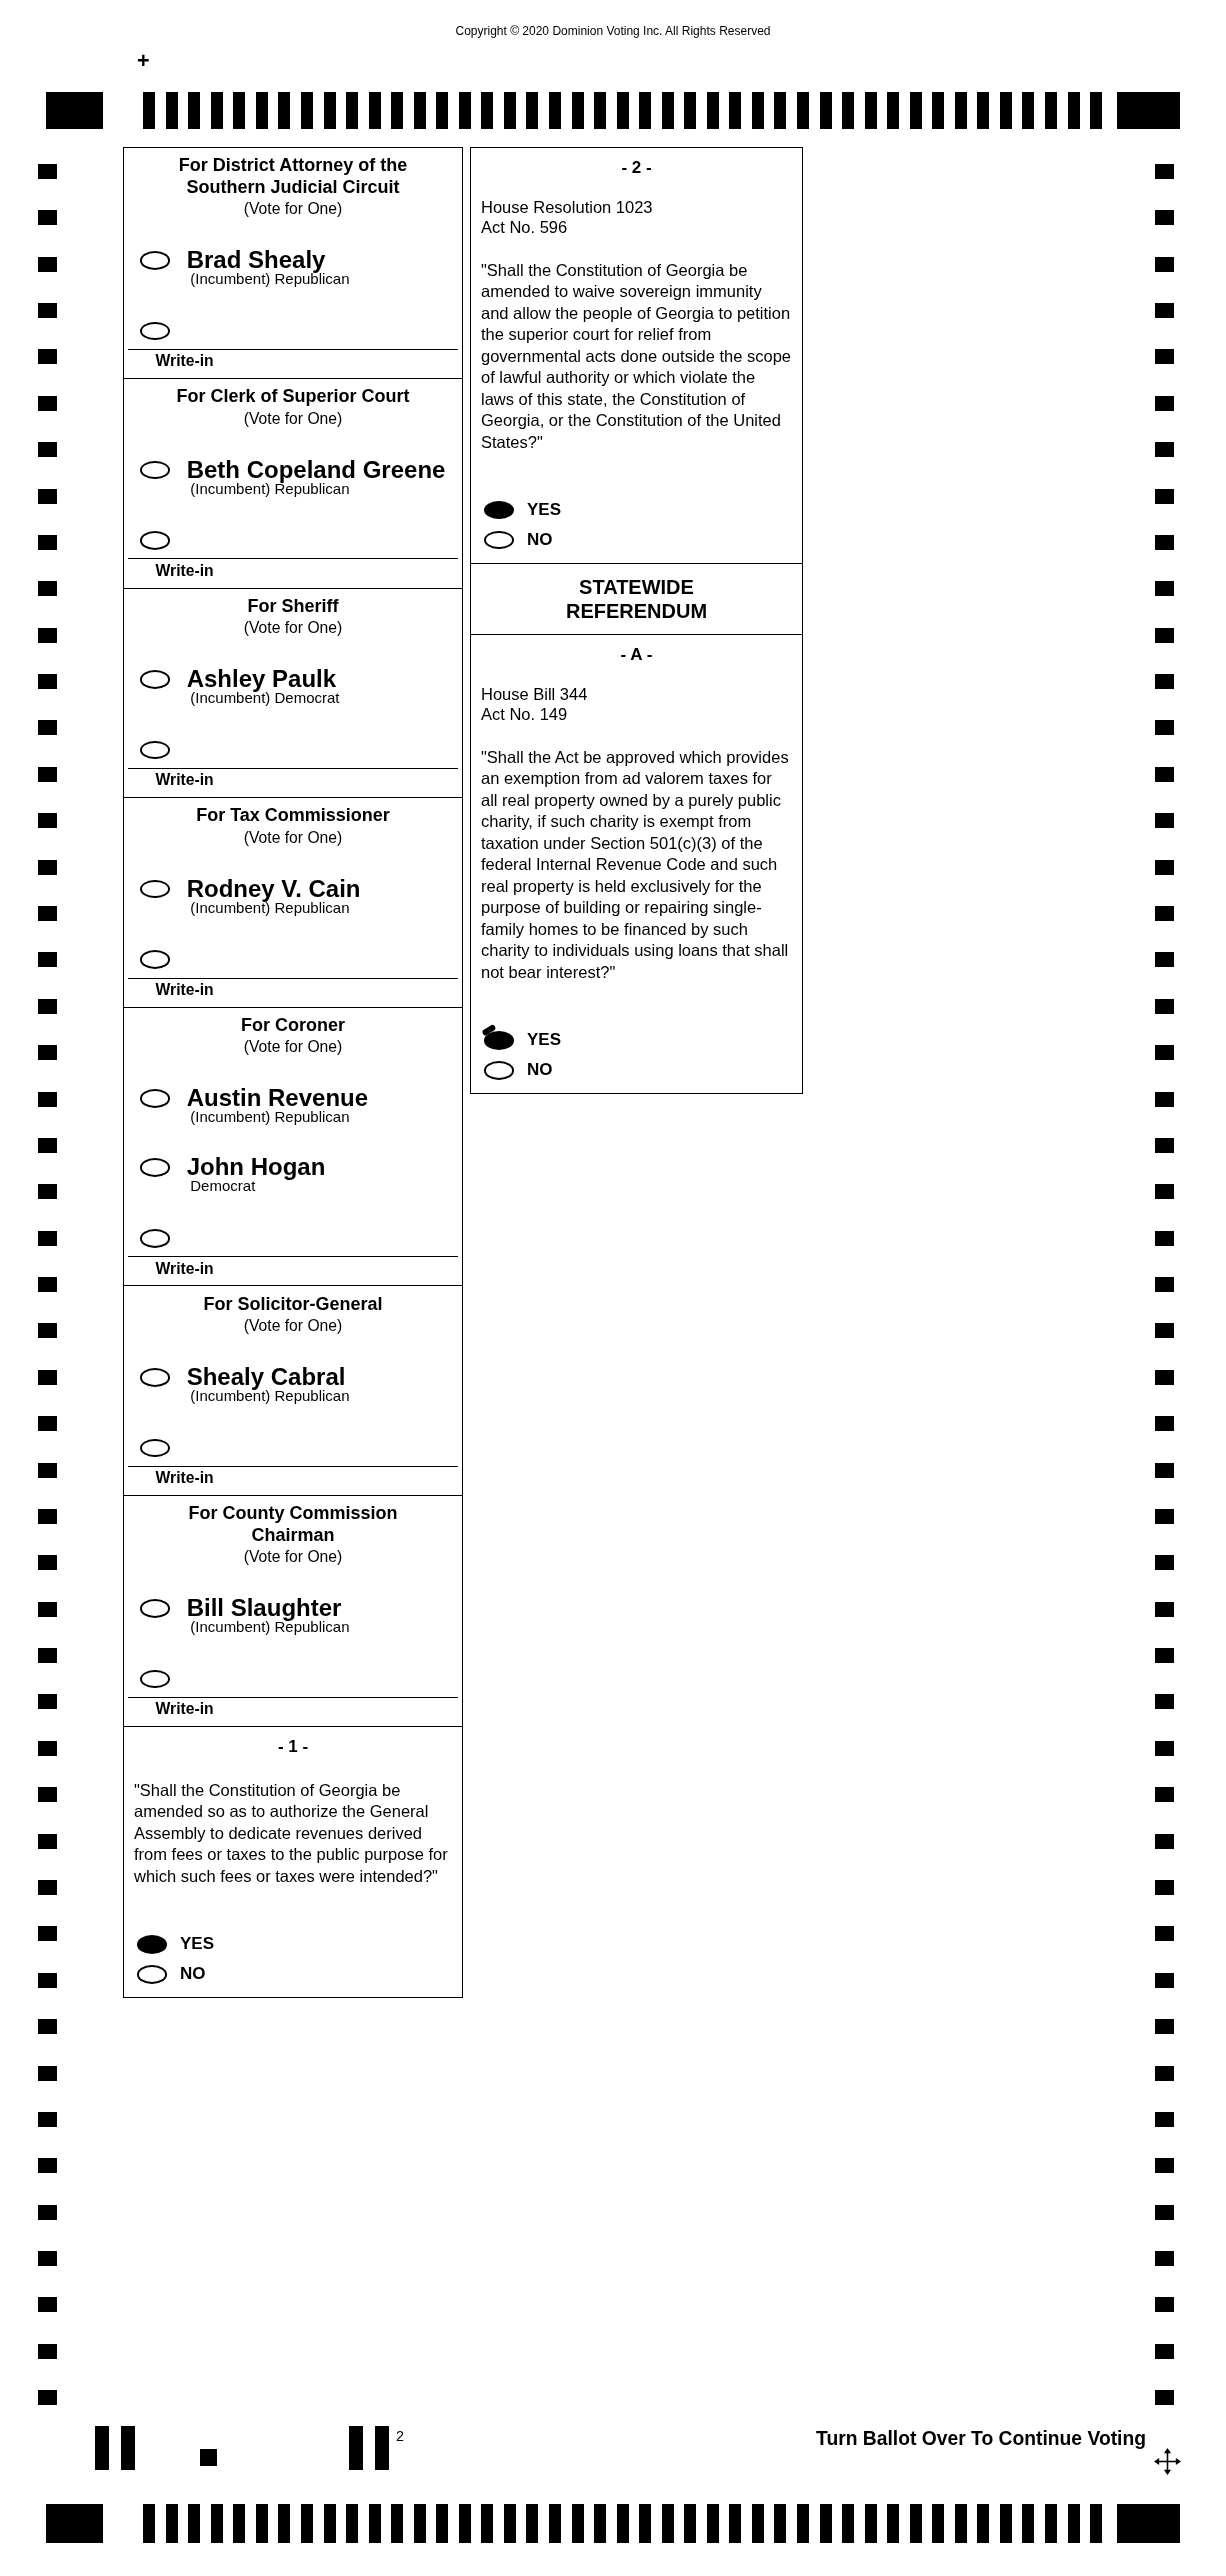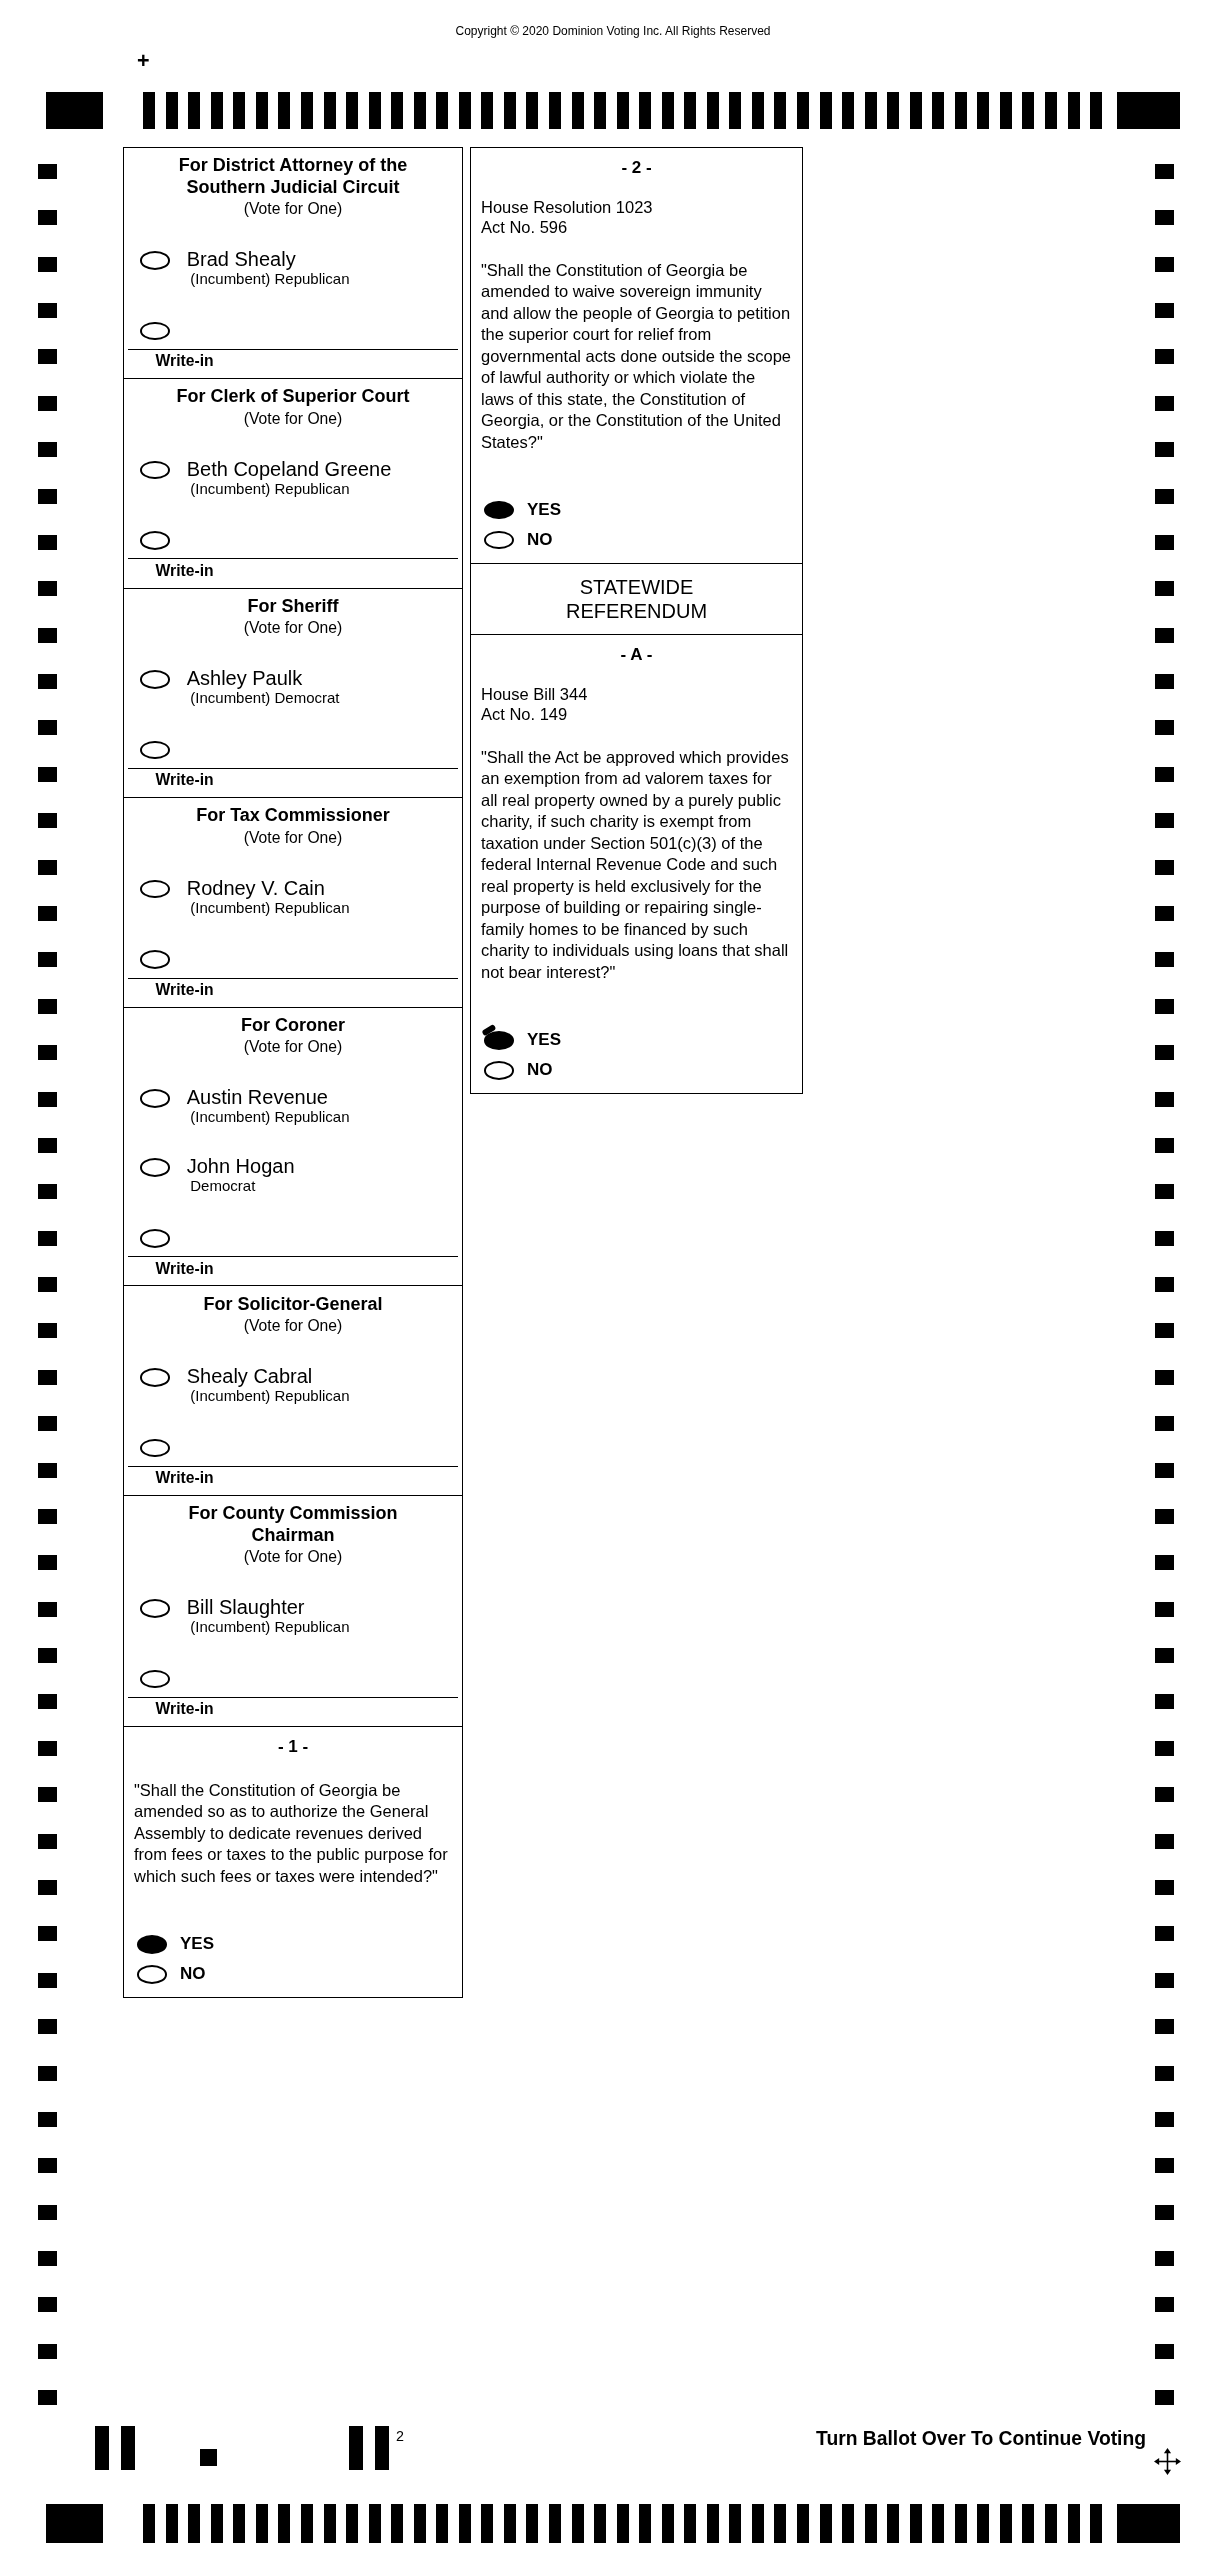--- a/index.html
+++ b/index.html
@@ -27,29 +27,29 @@
   .contest { padding:7.2px 0 4.3px; }
   .contest-title { font-weight:bold; font-size:18px; line-height:21.5px; text-align:center; max-width:272px; margin:0 auto; }
   .vote-for { font-size:15.7px; line-height:21.5px; text-align:center; }
   .cand-row { display:flex; align-items:flex-start; margin:31.5px 15.7px 0; }
   .writein-row { margin-top:33px; }
   .oval { width:30px; height:18.6px; border:2.1px solid #000; border-radius:15px / 9.3px; background:#fff; flex:none; }
   .oval.filled { background:#000; }
   .oval.scribble { background:#000; position:relative; }
   .oval.scribble::after { content:""; position:absolute; left:-4.3px; top:-6.4px; width:14.3px; height:6.4px; background:#000; transform:rotate(-32deg); border-radius:2.9px; }
   .cand-info { margin-left:17px; margin-top:-2.1px; }
-  .cand-name { font-weight:normal; font-size:20px; line-height:21px; }
+  .cand-name { font-weight:bold; font-size:24px; line-height:21px; }
   .cand-party { font-size:15px; line-height:18.6px; margin-left:3.6px; }
   .cand-qual { font-weight:normal; }
   .writein-line { border-top:1.4px solid #000; margin:8.6px 4.3px 0; }
   .writein-label { font-weight:bold; font-size:15.7px; line-height:20px; margin:1.4px 0 0 31.5px; padding-bottom:2.9px; }
 
   
   .header-block { padding:11.5px 5.7px; text-align:center; }
-  .header-text { font-weight:normal; font-size:20px; line-height:24px; max-width:200px; margin:0 auto; }
+  .header-text { font-weight:bold; font-size:20px; line-height:24px; max-width:200px; margin:0 auto; }
 
   
   .measure { padding:10px 0 13px; }
   .m-number { text-align:center; font-weight:bold; font-size:17px; line-height:20px; }
   .m-summary { font-weight:bold; font-size:17px; line-height:21.5px; margin:17px 10px 0; }
   .m-refs { font-size:16.5px; line-height:20px; margin:18.6px 10px 0; }
   .m-question { font-size:16.5px; line-height:21.5px; margin:23px 10px 0; }
   .opt-row { display:flex; align-items:center; margin:10px 0 0 13px; }
   .opt-row.first { margin-top:47px; }
   .opt-label { font-weight:bold; font-size:17px; margin-left:13px; }

